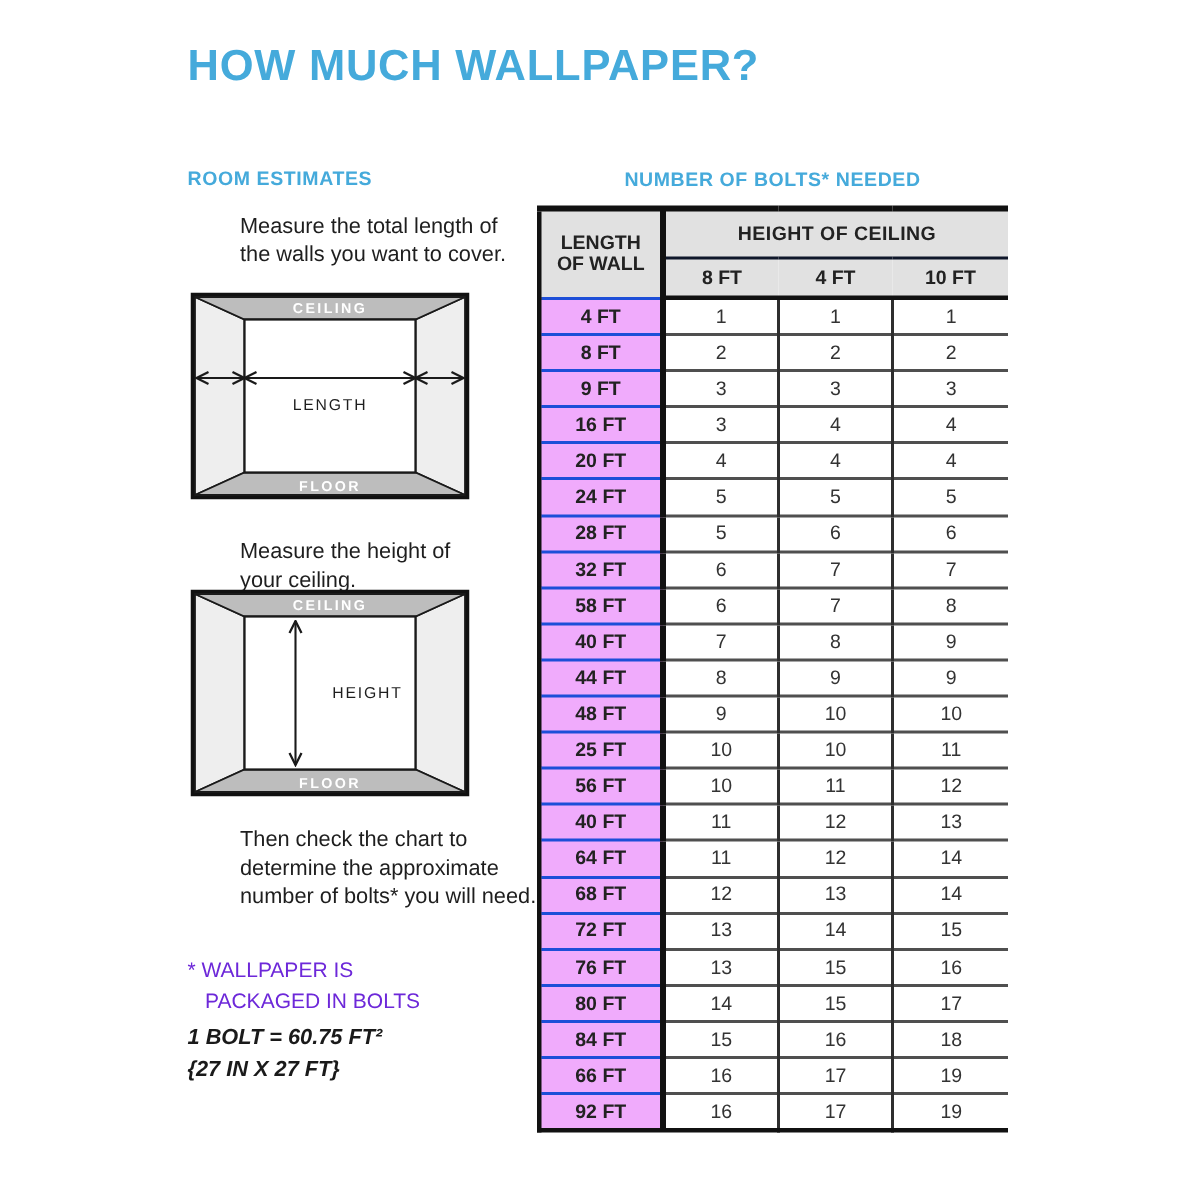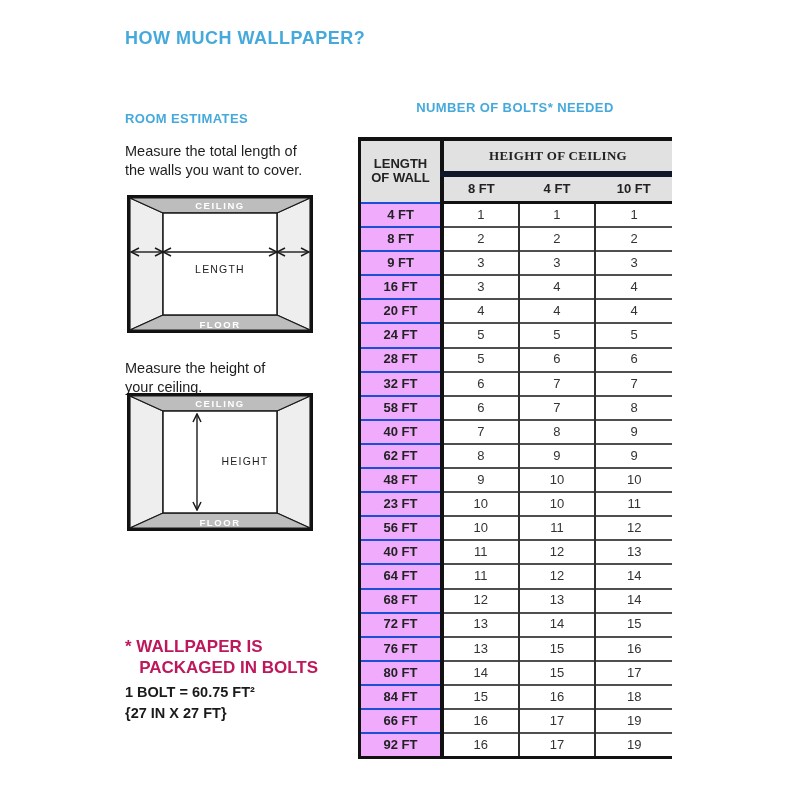--- a/index.html
+++ b/index.html
@@ -2,60 +2,60 @@
 <html><head>
 <meta charset="utf-8">
 <style>
   html,body{margin:0;padding:0;background:#fff;}
   .page{
     position:relative;width:800px;height:800px;background:#ffffff;overflow:hidden;
     font-family:"Liberation Sans",sans-serif;color:#222;
   }
   .abs{position:absolute;}
   .page-title{
-    left:125px;top:28px;font-size:18px;font-weight:bold;letter-spacing:.5px;color:#45aadb;
+    left:125px;top:28px;font-size:29px;font-weight:bold;letter-spacing:.5px;color:#45aadb;
   }
   .section-heading{
     font-size:13px;font-weight:bold;letter-spacing:.4px;color:#45aadb;
   }
   .left-heading{left:125px;top:111px;}
-  .table-heading{left:358px;top:100px;width:314px;text-align:center;}
+  .table-heading{left:358px;top:112px;width:314px;text-align:center;}
   .para{
-    font-size:14.5px;line-height:19px;color:#1e1e1e;white-space:pre-line;
+    font-size:14.5px;line-height:19px;color:#1e1e1e;white-space:pre-line;margin-left:35px;
   }
   .step1{left:125px;top:142px;}
   .step2{left:125px;top:359px;}
   .step3{left:125px;top:551px;}
   .footnote{
-    left:125px;top:636px;font-size:17px;line-height:21px;font-weight:bold;color:#be185d;white-space:pre;
+    left:125px;top:636px;font-size:14px;line-height:21px;font-weight:normal;color:#6d28d9;white-space:pre;
   }
   .bolt-info{
-    left:125px;top:682px;font-size:14.5px;line-height:21px;font-weight:bold;color:#1a1a1a;white-space:pre-line;
+    left:125px;top:682px;font-size:14.5px;line-height:21px;font-weight:bold;color:#1a1a1a;white-space:pre-line;font-style:italic;
   }
   .diagram1{left:127px;top:195px;}
   .diagram2{left:127px;top:393px;}
   .room-svg text{font-family:"Liberation Sans",sans-serif;}
   .cap{font-size:9.5px;letter-spacing:1.6px;fill:#ffffff;font-weight:bold;}
   .dim{font-size:10.5px;letter-spacing:1.2px;fill:#1e1e1e;}
 
   .table-wrap{left:358px;top:137px;}
   table.bolts{
     border-collapse:collapse;table-layout:fixed;width:314px;
     border-top:4px solid #111;border-left:3px solid #111;border-bottom:3px solid #111;
   }
   table.bolts th,table.bolts td{
     padding:0;margin:0;text-align:center;vertical-align:middle;font-size:13px;line-height:1.1;
   }
   th.wall-head{
     width:79px;background:#e1e1e1;border-right:4px solid #111;
     font-weight:bold;font-size:13.5px;white-space:pre-line;
   }
   th.hoc{
-    background:#e1e1e1;height:30px;border-bottom:6px solid #0f172a;
-    font-weight:bold;font-size:14px;letter-spacing:.3px;font-family:Liberation Serif, serif;
+    background:#e1e1e1;height:30px;border-bottom:2px solid #0f172a;
+    font-weight:bold;font-size:14px;letter-spacing:.3px;
   }
   th.sub{
     background:#e1e1e1;height:24px;border-bottom:3px solid #111;
     font-weight:bold;font-size:13px;
   }
   tbody th.wall{
     background:#f0abfc;border-right:4px solid #111;border-top:2px solid #1d4ed8;
     font-weight:bold;height:22.1px;
   }
   tbody td{
@@ -109,20 +109,23 @@
     <polygon points="183,3 150,18 150,120 183,135" fill="#eeeeee" stroke="#1a1a1a" stroke-width="1.2"></polygon>
     <polygon points="3,3 183,3 150,18 36,18" fill="#bdbdbd" stroke="#1a1a1a" stroke-width="1.2"></polygon>
     <polygon points="3,135 183,135 150,120 36,120" fill="#bdbdbd" stroke="#1a1a1a" stroke-width="1.2"></polygon>
     <rect x="36" y="18" width="114" height="102" fill="#ffffff" stroke="#1a1a1a" stroke-width="1.5"></rect>
     <line x1="70" y1="21" x2="70" y2="117" stroke="#1a1a1a" stroke-width="1.4" marker-start="url(#ah2)" marker-end="url(#ah2)"></line>
     <text class="cap" x="93" y="13.5" text-anchor="middle">CEILING</text>
     <text class="dim" x="118" y="72" text-anchor="middle">HEIGHT</text>
     <text class="cap" x="93" y="132.5" text-anchor="middle">FLOOR</text>
   </svg>
 
+  <div class="abs para step3">Then check the chart to
+determine the approximate
+number of bolts* you will need.</div>
 
   <div class="abs footnote">* WALLPAPER IS
    PACKAGED IN BOLTS</div>
 
   <div class="abs bolt-info">1 BOLT = 60.75 FT²
 {27 IN X 27 FT}</div>
 
   <div class="abs section-heading table-heading">NUMBER OF BOLTS* NEEDED</div>
 
   <div class="abs table-wrap">
@@ -194,33 +197,33 @@
             <td class="">7</td>
             <td class="">8</td>
           </tr>
           <tr>
             <th class="wall">40 FT</th>
             <td class="">7</td>
             <td class="">8</td>
             <td class="">9</td>
           </tr>
           <tr>
-            <th class="wall">62 FT</th>
+            <th class="wall">44 FT</th>
             <td class="">8</td>
             <td class="">9</td>
             <td class="">9</td>
           </tr>
           <tr>
             <th class="wall">48 FT</th>
             <td class="">9</td>
             <td class="">10</td>
             <td class="">10</td>
           </tr>
           <tr>
-            <th class="wall">23 FT</th>
+            <th class="wall">25 FT</th>
             <td class="">10</td>
             <td class="">10</td>
             <td class="">11</td>
           </tr>
           <tr>
             <th class="wall">56 FT</th>
             <td class="">10</td>
             <td class="">11</td>
             <td class="">12</td>
           </tr>

